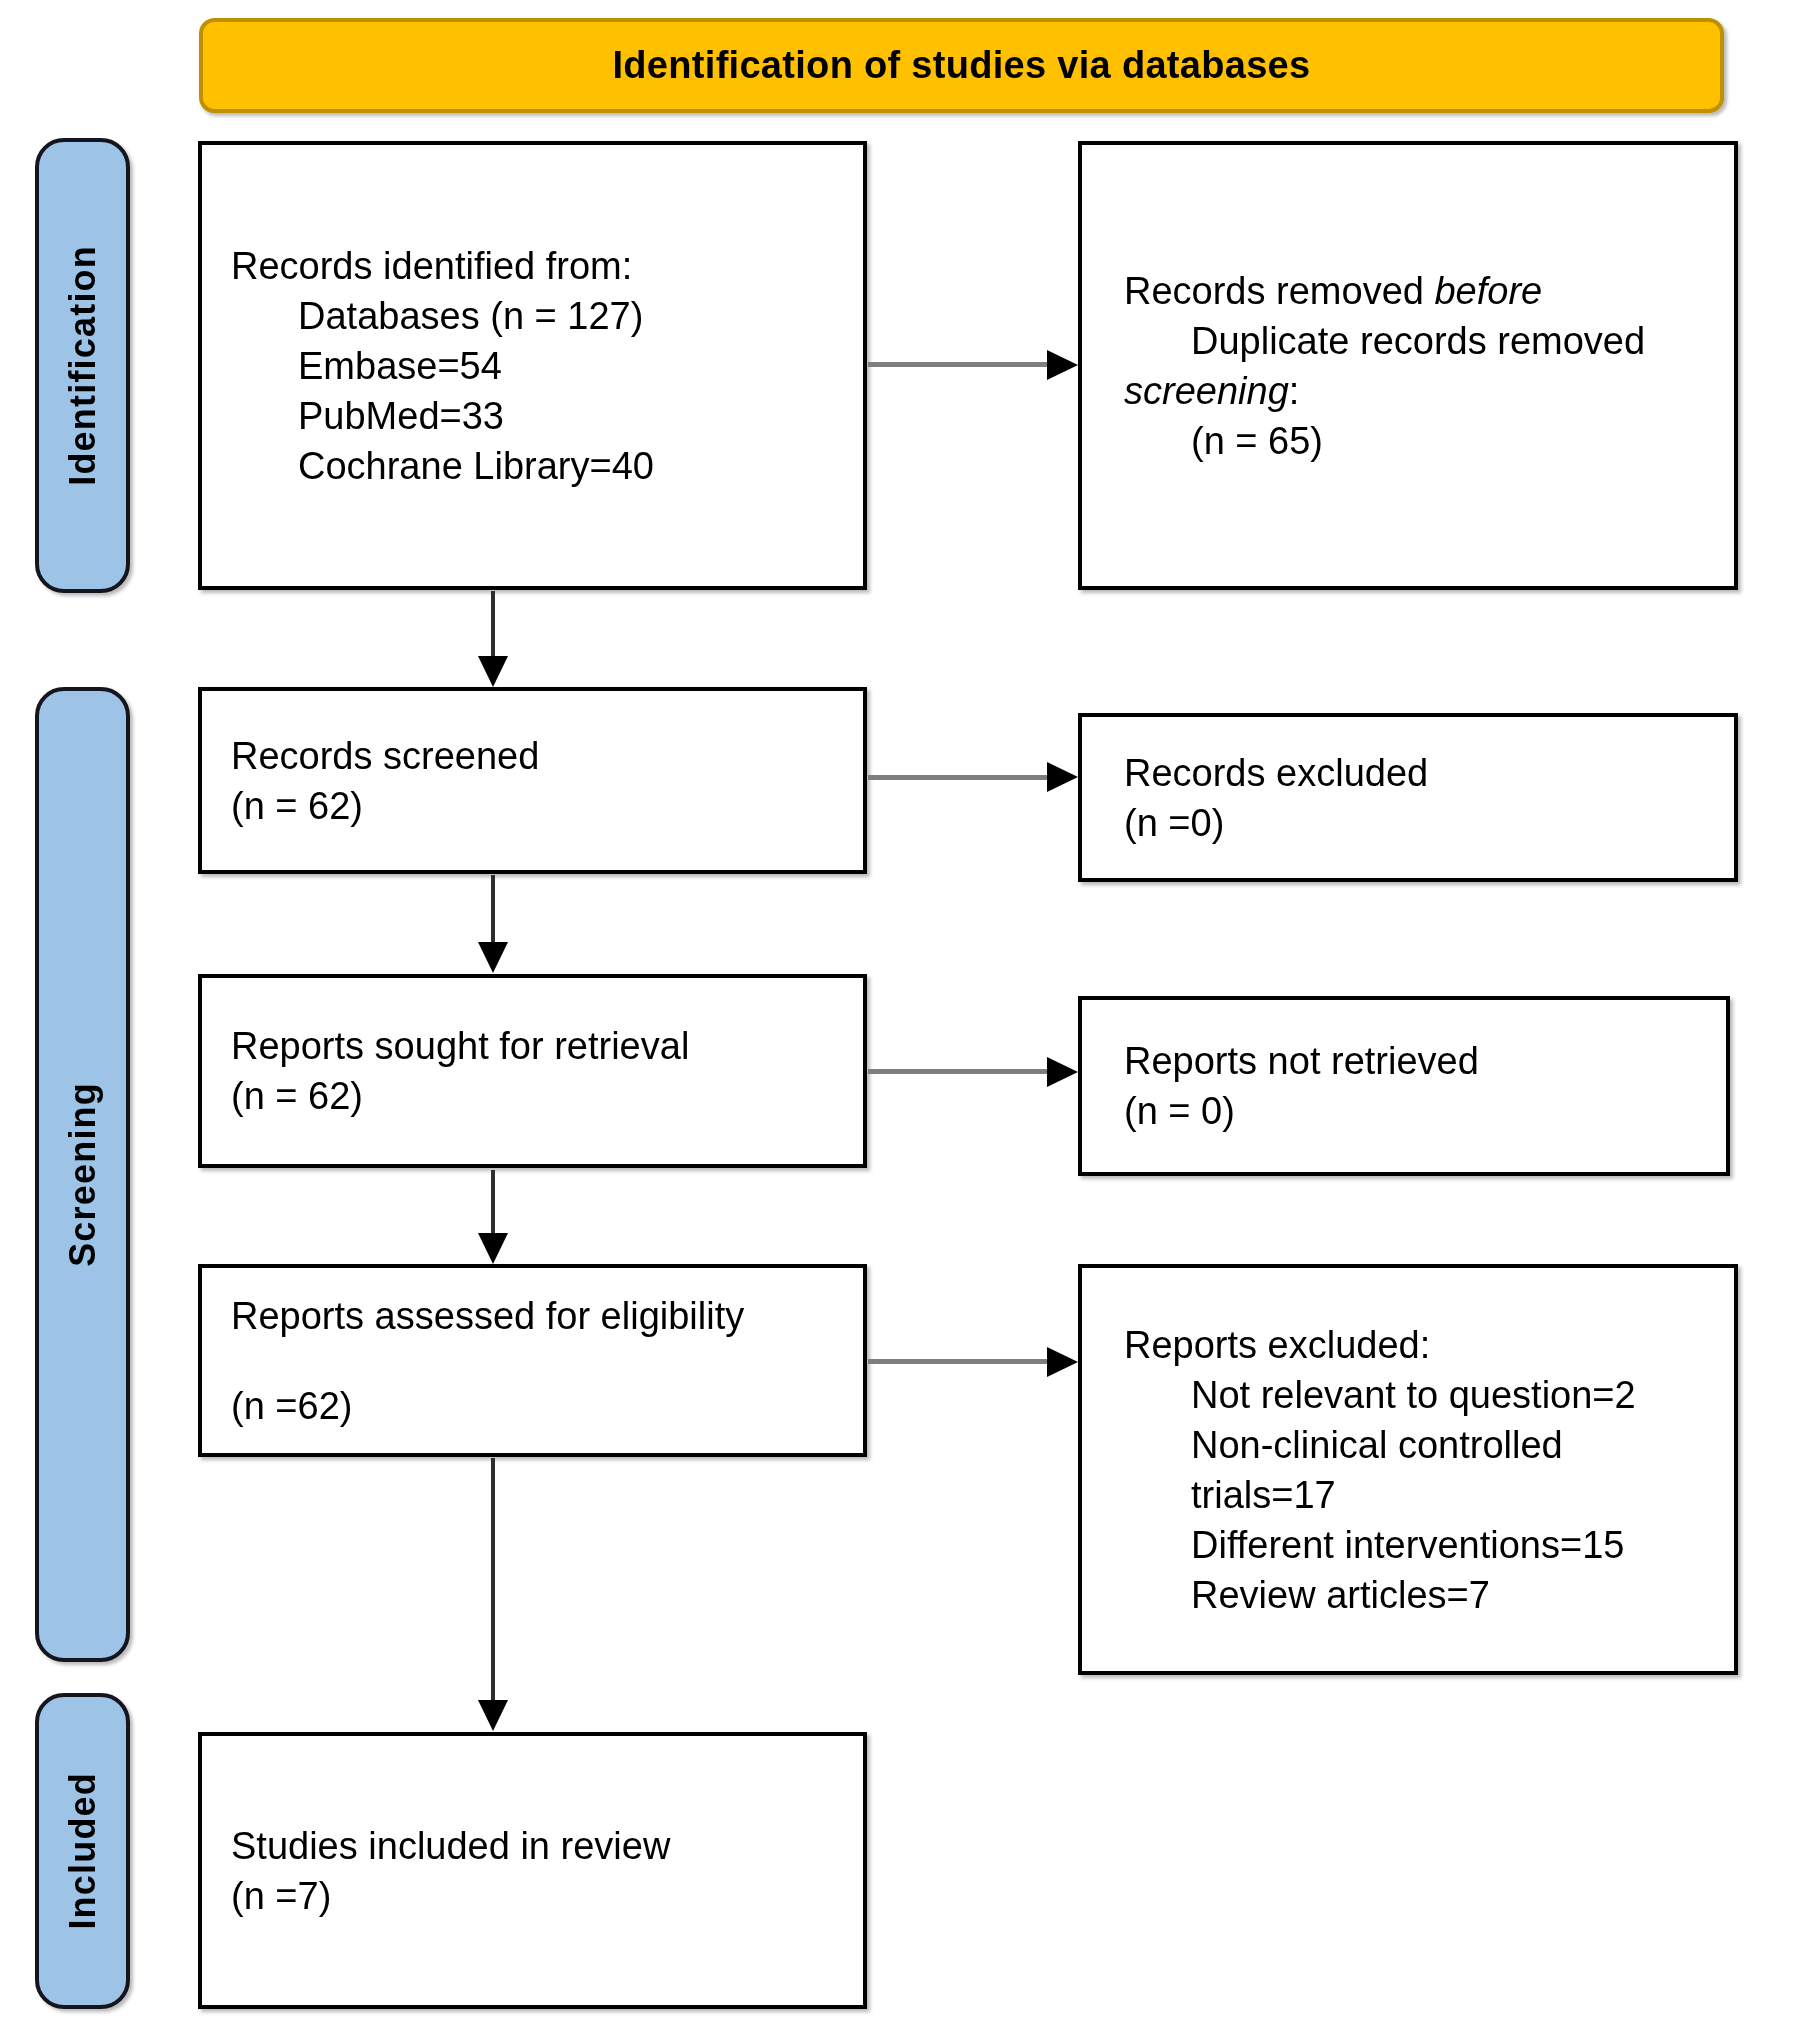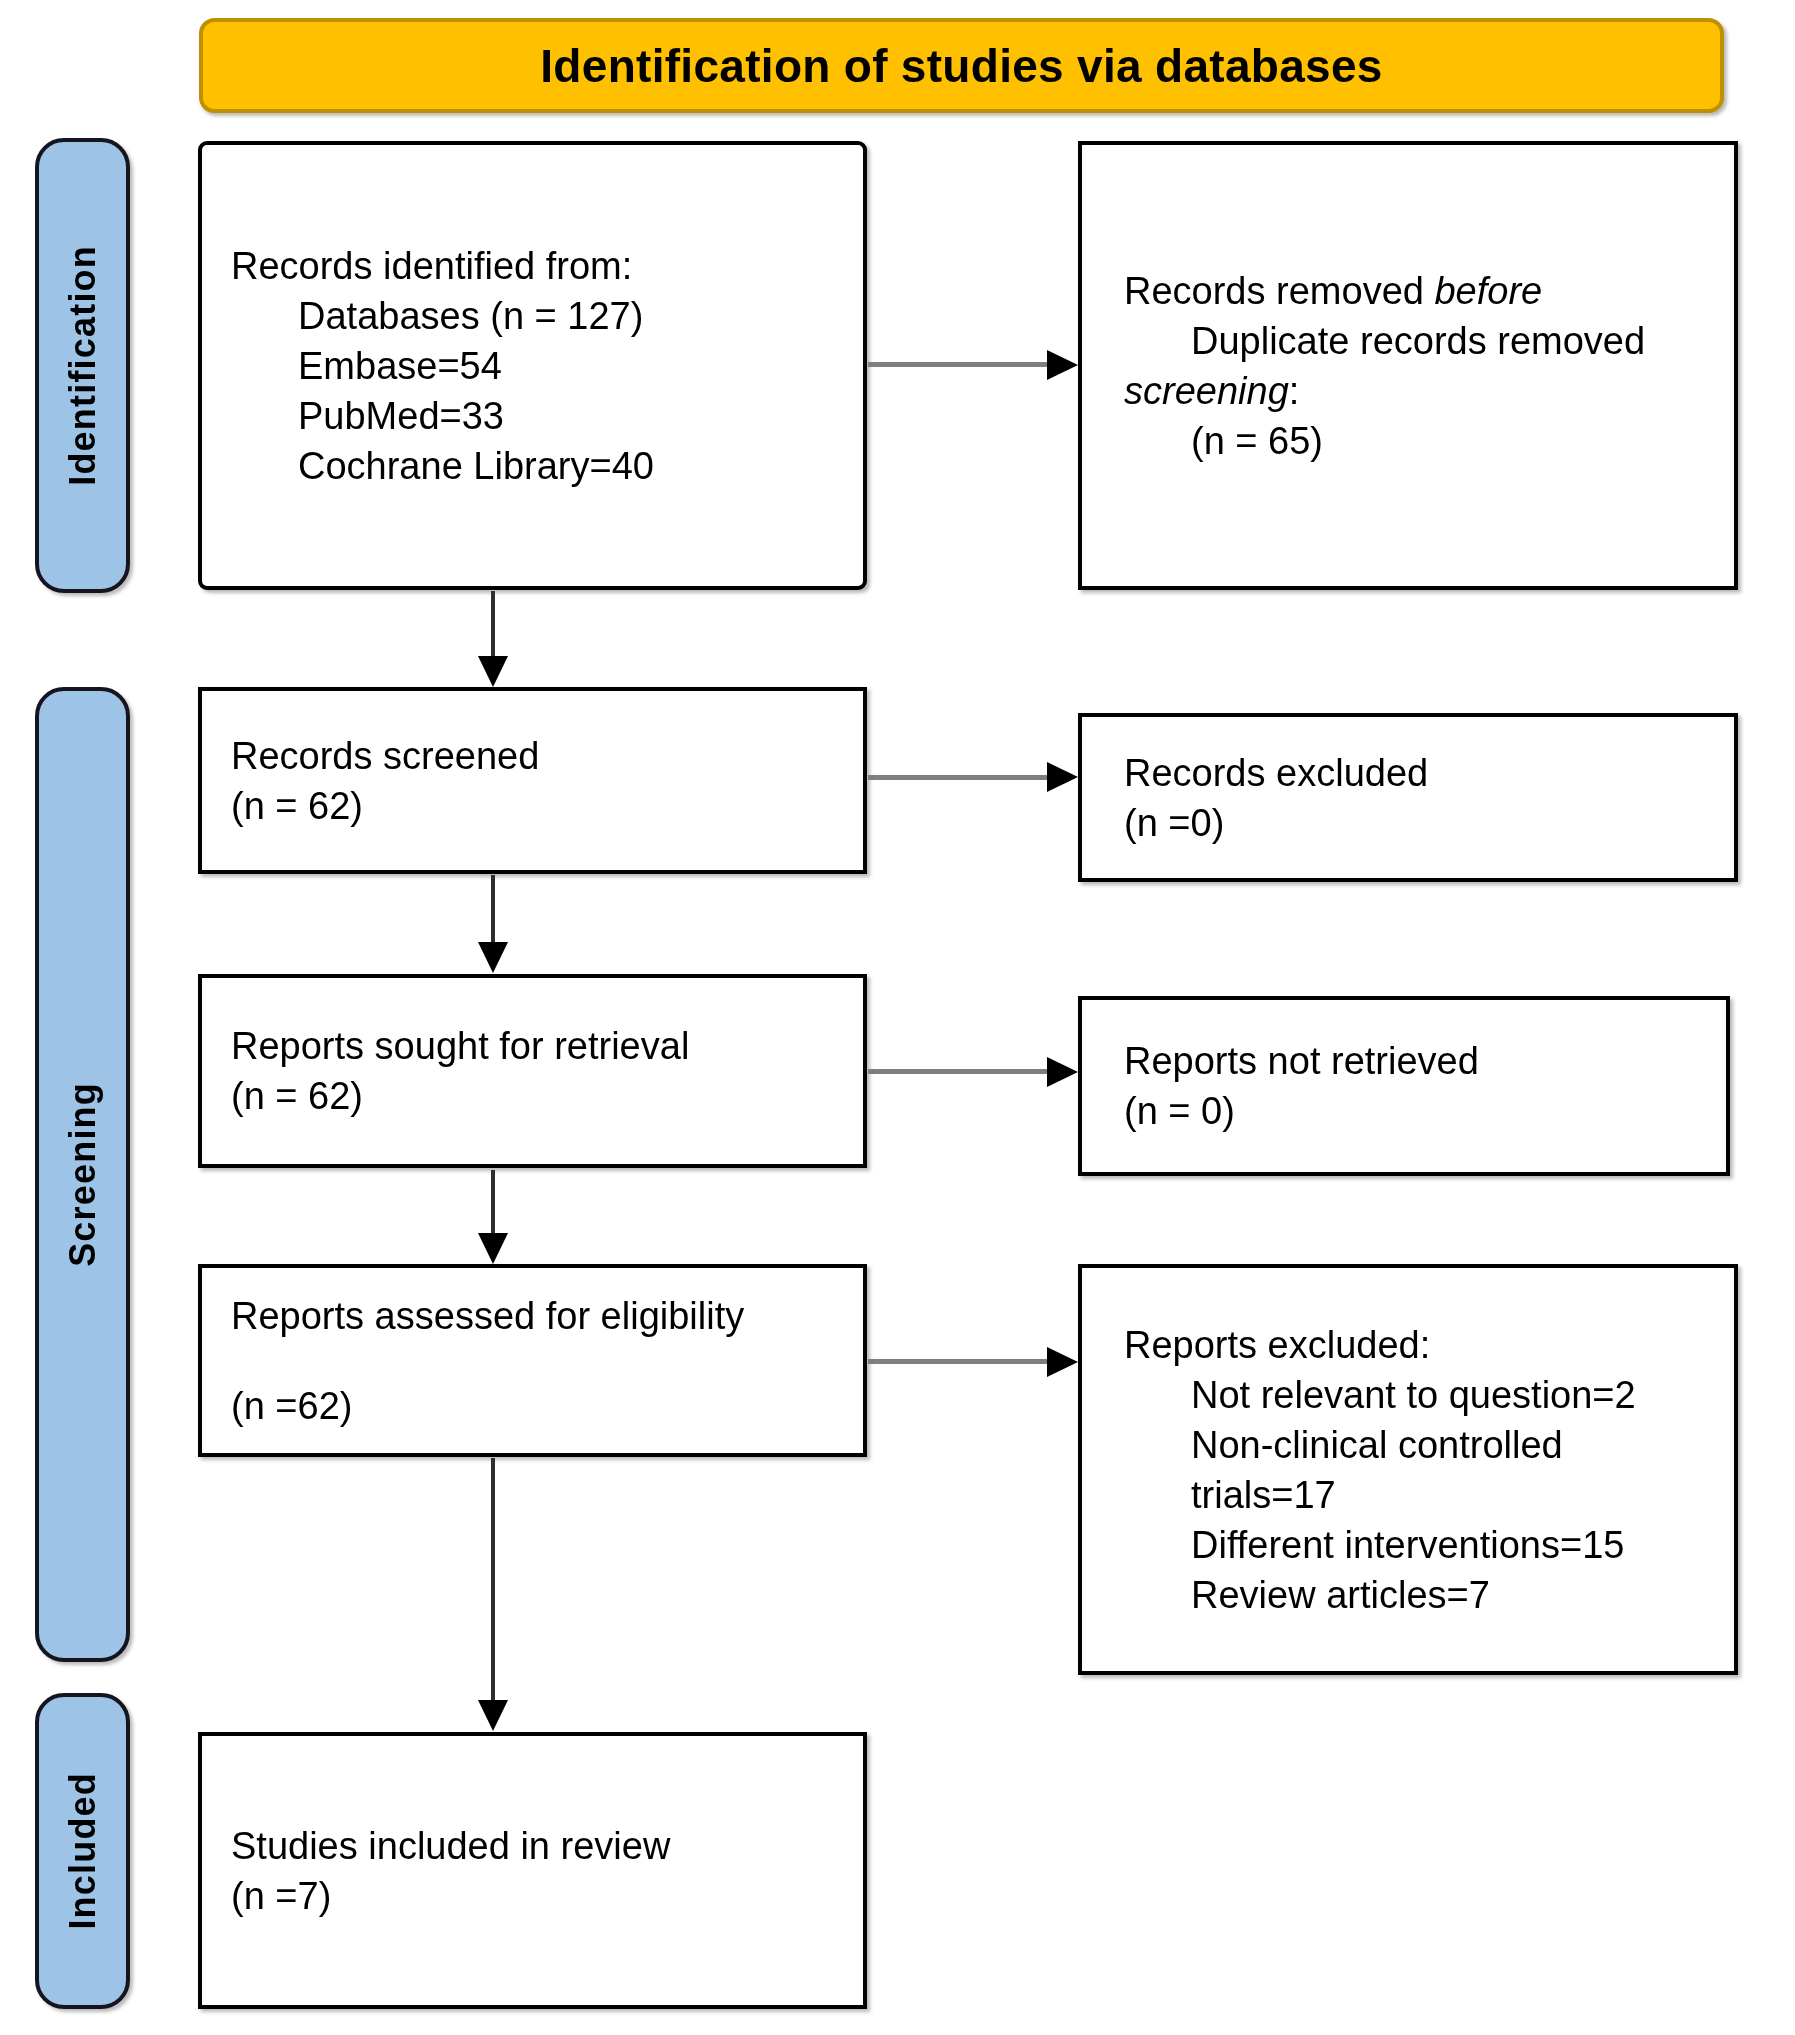--- a/index.html
+++ b/index.html
@@ -16,21 +16,21 @@
     position: absolute;
     left: 199px; top: 18px; width: 1525px; height: 95px;
     background: var(--banner-bg, #FFC000);
     border: 4.2px solid var(--banner-border, #BF9000);
     border-radius: 15.6px;
     box-sizing: border-box;
     display: flex; align-items: center; justify-content: center;
     box-shadow: 2.4px 3px 3.6px rgba(105,105,105,0.45);
   }
   .banner .banner-text {
-    font-size: 46px; font-weight: bold; letter-spacing: 0.3px;
+    font-size: 38px; font-weight: bold; letter-spacing: 0.3px;
   }
   .stage {
     position: absolute;
     left: 35px; width: 95px;
     background: var(--stage-bg, #9DC3E6);
     border: 4.2px solid var(--stage-border, #15151f);
     border-radius: 29px;
     box-sizing: border-box;
     display: flex; align-items: center; justify-content: center;
     box-shadow: 3px 3px 3.6px rgba(105,105,105,0.45);
@@ -56,21 +56,21 @@
   }
   .pbox.right { padding-left: 42px; }
   .pbox .line {
     font-size: 38px;
     line-height: 50px;
     white-space: nowrap;
   }
   .pbox .indent { padding-left: 67px; }
   .pbox em { font-style: italic; }
 
-  #box-records-identified    { left: 198px;  top: 141px;  width: 669px; height: 449px; border-radius: 9px; }
+  #box-records-identified    { left: 198px;  top: 141px;  width: 669px; height: 449px; }
   #box-records-removed       { left: 1078px; top: 141px;  width: 660px; height: 449px; }
   #box-records-screened      { left: 198px;  top: 687px; width: 669px; height: 187px; }
   #box-records-excluded      { left: 1078px; top: 713px; width: 660px; height: 169px; }
   #box-reports-sought        { left: 198px;  top: 974px; width: 669px; height: 194px; }
   #box-reports-not-retrieved { left: 1078px; top: 996px; width: 652px; height: 180px; }
   #box-reports-assessed      { left: 198px;  top: 1264px; width: 669px; height: 193px; gap: 40px; }
   #box-reports-excluded      { left: 1078px; top: 1264px; width: 660px; height: 411px; }
   #box-studies-included      { left: 198px;  top: 1732px; width: 669px; height: 277px; }
 
   .vshaft { position: absolute; width: 4.2px;  background: var(--arrow-shaft-v, #2e2e2e); }

